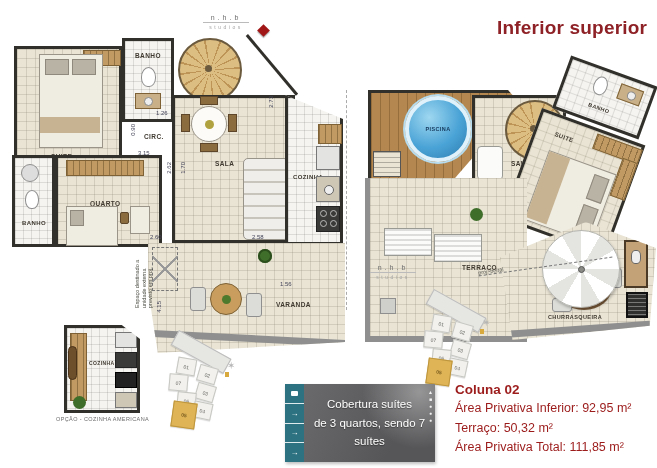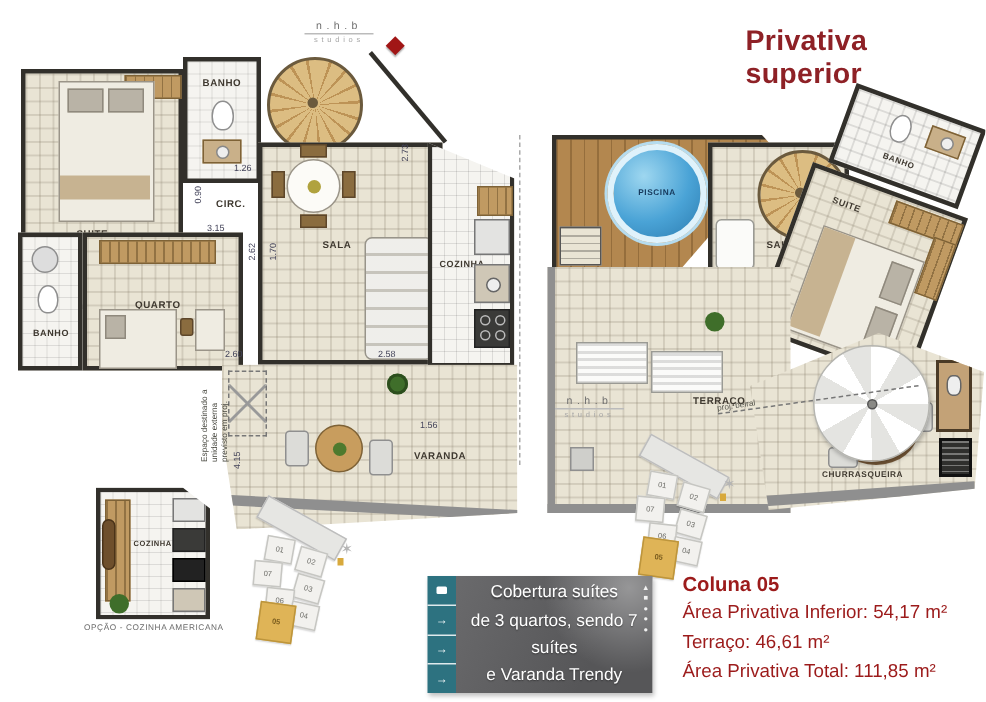--- a/index.html
+++ b/index.html
@@ -26,21 +26,21 @@
   .banner-text{color:#fff;font-size:11.5px;line-height:1.6;text-align:center;text-shadow:0 1px 1px rgba(0,0,0,.4);}
   .inforow{font-size:12.5px;color:#9c1b1b;line-height:19.5px;white-space:nowrap;}
   .lounger{position:absolute;background:#fbfbf9;border:1px solid #9a9a94;background-image:repeating-linear-gradient(180deg,rgba(0,0,0,.12) 0 2px,transparent 2px 5px);}
   .dashline{position:absolute;border-top:1px dashed #777;}
 </style>
 </head>
 <body>
 
 <div id="canvas">
 
-  <div class="abs ptitle" style="left:497px;top:17px;">Privativa superior</div>
+  <div class="abs ptitle" style="left:497px;top:17px;">Inferior superior</div>
 
   <div class="abs logo" style="left:203px;top:14px;">
     <div class="l1">n.h.b</div>
     <div class="l2">studios</div>
   </div>
 
   <div class="abs" style="left:259px;top:26px;width:9px;height:9px;background:#a11616;transform:rotate(45deg);box-shadow:1px 1px 1px rgba(0,0,0,.3);"></div>
 
   <div class="abs" style="left:10px;top:38px;width:335px;height:282px;">
 
@@ -264,32 +264,31 @@
           <span>→</span>
         </div>
       <div style="flex:1;display:flex;align-items:center;justify-content:center;color:#fff;font-size:8px;">
           <span>→</span>
         </div>
     </div>
     <div class="abs" style="left:19px;top:0;width:131px;height:78px;background:radial-gradient(circle at 88% 10%,rgba(255,255,255,.38),rgba(255,255,255,0) 42%),linear-gradient(115deg,#6a6a6c,#565658 70%);display:flex;align-items:center;justify-content:center;">
       <div class="banner-text">
         <div>Cobertura suítes</div>
         <div>de 3 quartos, sendo 7 suítes</div>
-        <div>e Varanda Trendy</div>
       </div>
       <div class="abs" style="right:2px;top:5px;display:flex;flex-direction:column;align-items:center;color:#fff;font-size:5px;line-height:7px;opacity:.9;">
         <span>▲</span>
         <span>■</span>
         <span>●</span>
         <span>●</span>
         <span>●</span>
       </div>
     </div>
   </div>
 
   <div class="abs" style="left:455px;top:382px;width:200px;">
-    <div style="font-size:13.5px;font-weight:bold;color:#9c1b1b;margin-bottom:2px;">Coluna 05</div>
-    <div class="inforow">Área Privativa Inferior: 54,17 m²</div>
-    <div class="inforow">Terraço: 46,61 m²</div>
+    <div style="font-size:13.5px;font-weight:bold;color:#9c1b1b;margin-bottom:2px;">Coluna 02</div>
+    <div class="inforow">Área Privativa Inferior: 92,95 m²</div>
+    <div class="inforow">Terraço: 50,32 m²</div>
     <div class="inforow">Área Privativa Total: 111,85 m²</div>
   </div>
 
 </div>
 
 </body></html>

